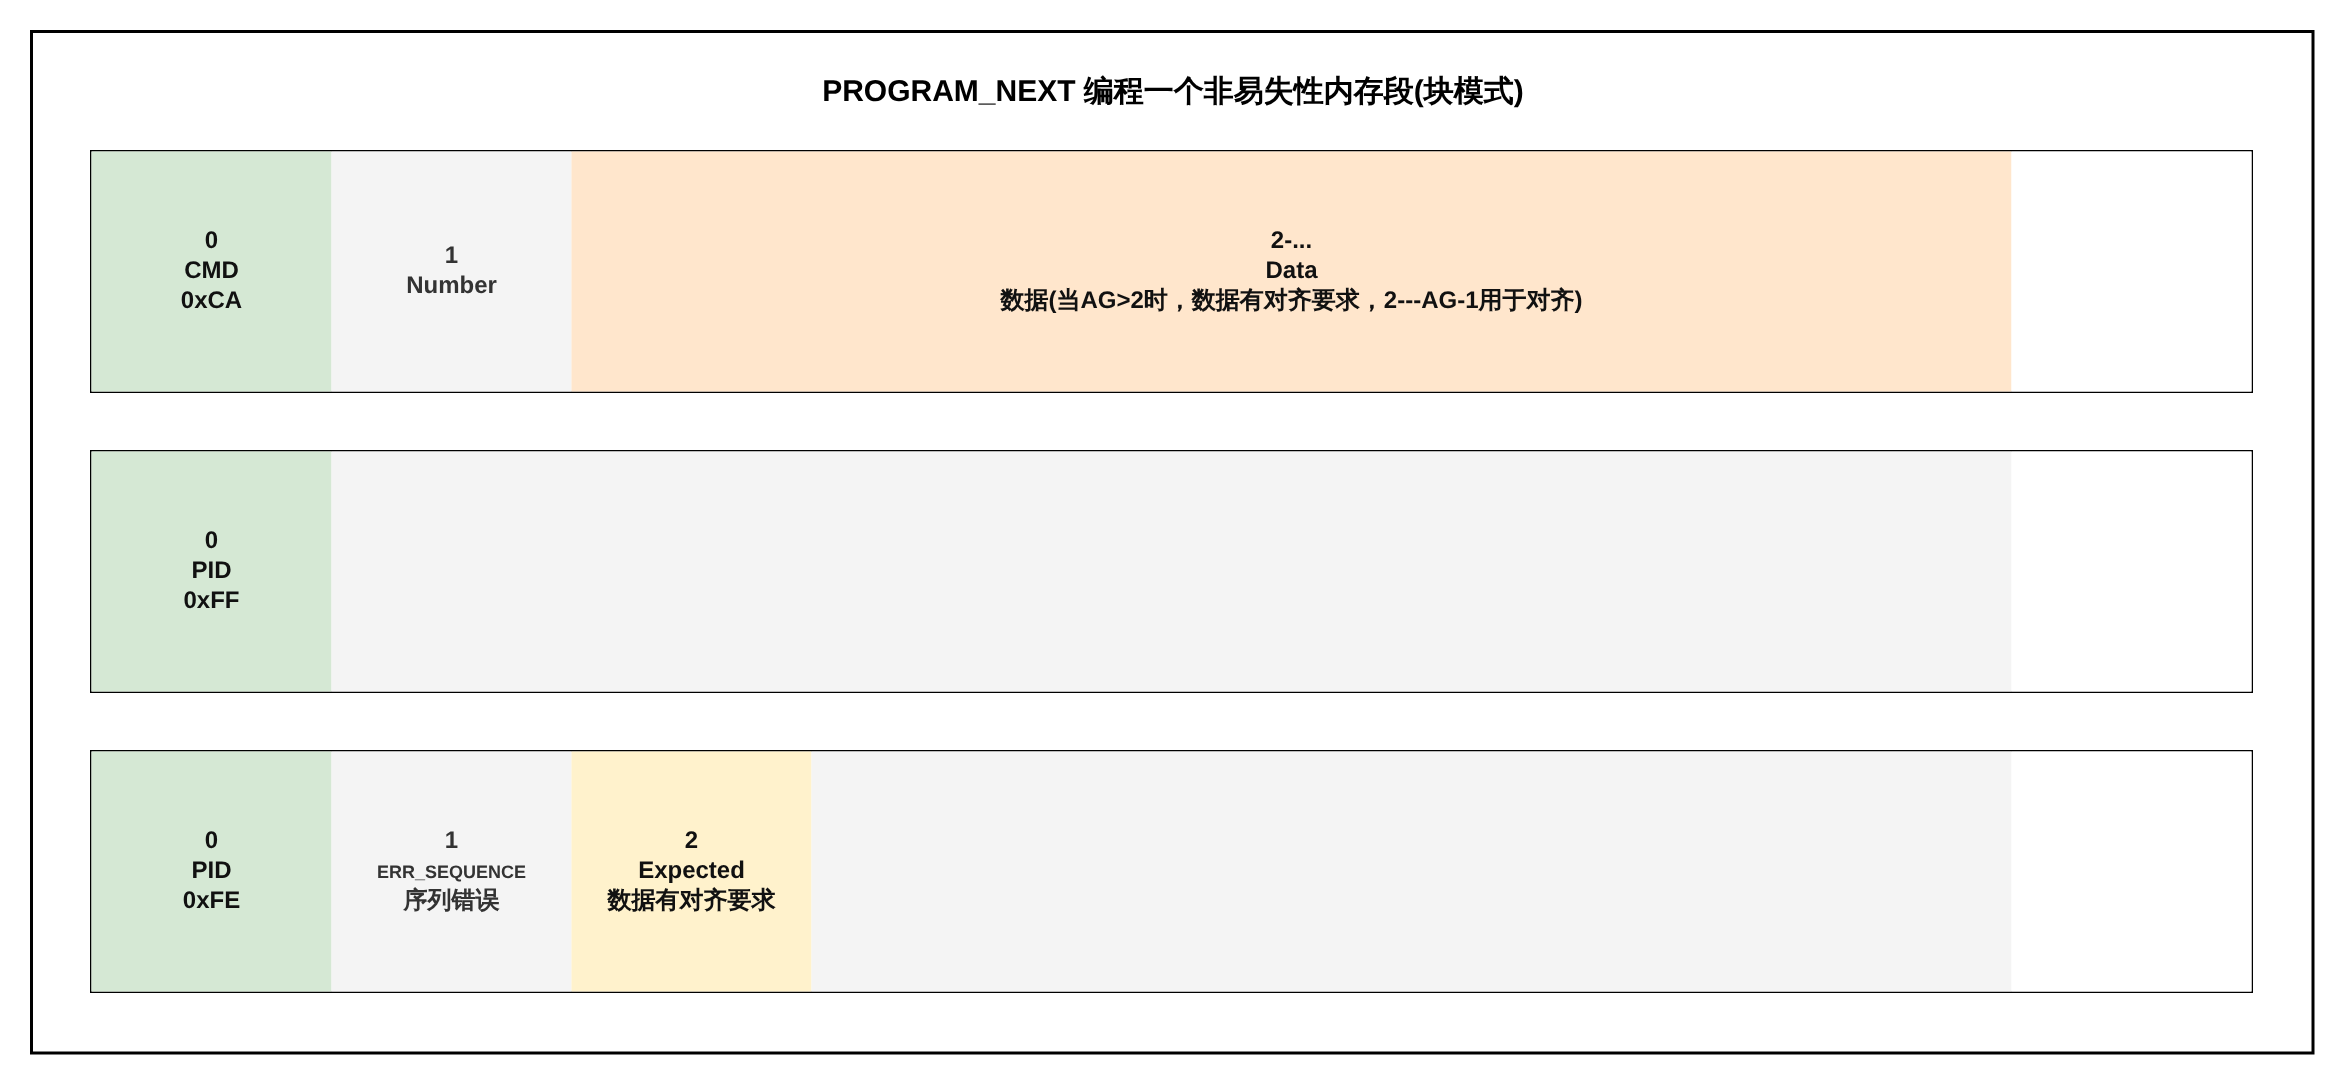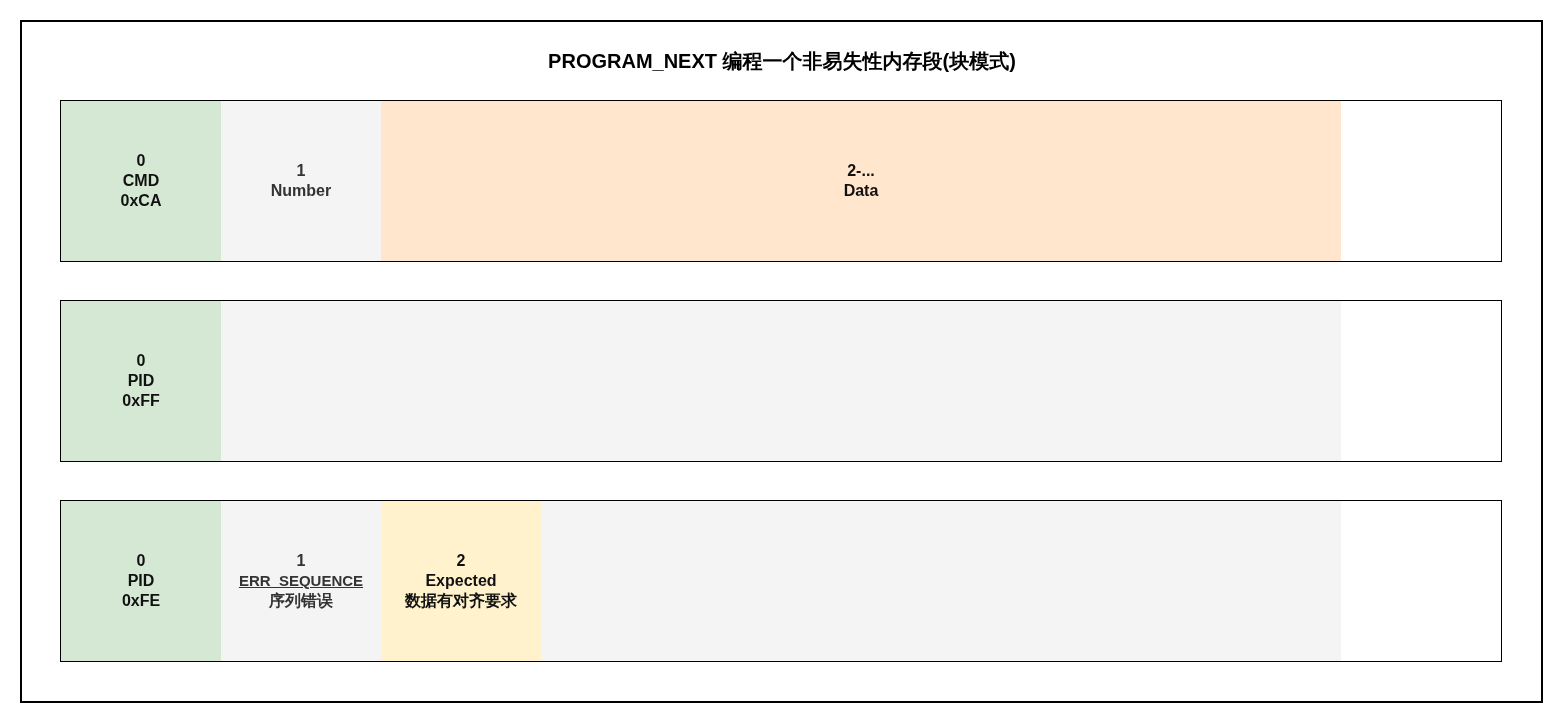--- a/index.html
+++ b/index.html
@@ -28,20 +28,21 @@
     <div>CMD</div>
     <div>0xCA</div>
   </div>
   <div class="cell gray" style="width:160px;background:#f4f4f4;">
     <div>1</div>
     <div>Number</div>
   </div>
   <div class="cell" style="width:960px;background:#ffe6cc;">
     <div>2-...</div>
     <div>Data</div>
+    <div>数据(当AG&gt;2时，数据有对齐要求，2---AG-1用于对齐)</div>
   </div>
   <div class="cell" style="width:160px;background:#ffffff;"></div>
 </div>
 
 <div class="row" style="top:300px;">
   <div class="cell" style="width:160px;background:#d5e8d4;">
     <div>0</div>
     <div>PID</div>
     <div>0xFF</div>
   </div>
@@ -50,21 +51,21 @@
 </div>
 
 <div class="row" style="top:500px;">
   <div class="cell" style="width:160px;background:#d5e8d4;">
     <div>0</div>
     <div>PID</div>
     <div>0xFE</div>
   </div>
   <div class="cell gray" style="width:160px;background:#f4f4f4;">
     <div>1</div>
-    <div style="font-size:15px;text-decoration:underline;">ERR_SEQUENCE</div>
+    <div style="font-size:12px;">ERR_SEQUENCE</div>
     <div>序列错误</div>
   </div>
   <div class="cell" style="width:160px;background:#fff2cc;">
     <div>2</div>
     <div>Expected</div>
     <div>数据有对齐要求</div>
   </div>
   <div class="cell" style="width:800px;background:#f4f4f4;"></div>
   <div class="cell" style="width:160px;background:#ffffff;"></div>
 </div>

